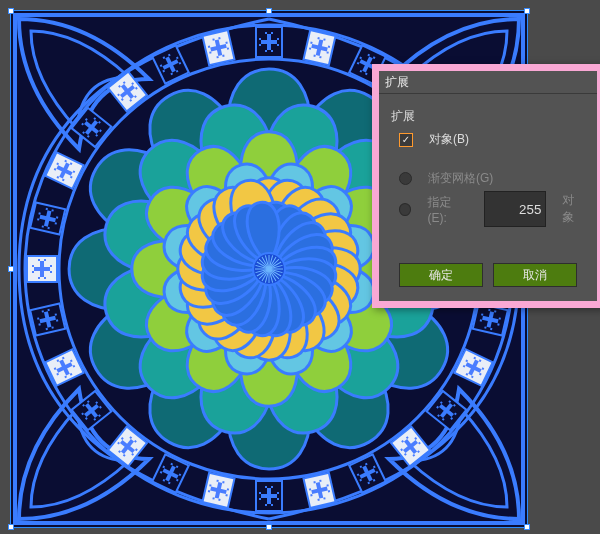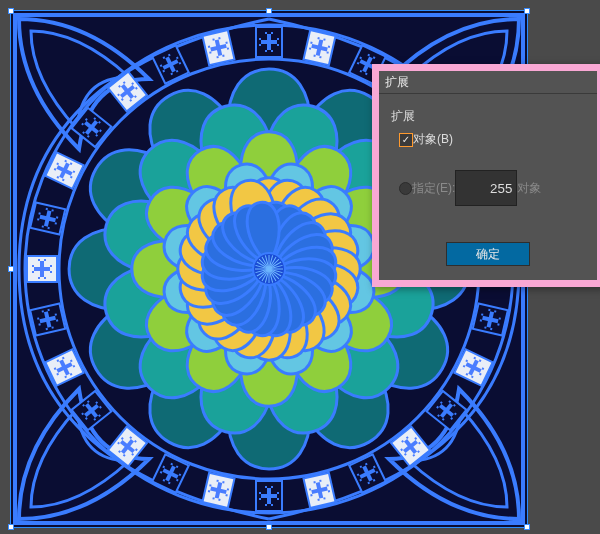--- a/index.html
+++ b/index.html
@@ -6,29 +6,29 @@
   .canvas{position:absolute;left:10px;top:10px;width:516px;height:516px;background:#0a0d33;border:1px solid #2a8cff}
   .art{position:absolute;inset:0}
   .handle{position:absolute;width:6px;height:6px;background:#fff;border:1px solid #3a8cff;box-sizing:border-box}
   .h-tl{left:-3px;top:-3px}.h-tm{left:50%;top:-3px;margin-left:-3px}.h-tr{right:-3px;top:-3px}
   .h-ml{left:-3px;top:50%;margin-top:-3px}.h-mr{right:-3px;top:50%;margin-top:-3px}
   .h-bl{left:-3px;bottom:-3px}.h-bm{left:50%;bottom:-3px;margin-left:-3px}.h-br{right:-3px;bottom:-3px}
   .dialog{position:absolute;left:372px;top:64px;width:218px;background:#535353;border:7px solid #f9a8d4;box-shadow:2px 2px 8px rgba(0,0,0,.4)}
   .titlebar{height:22px;background:#535353;border-bottom:1px solid #3a3a3a;display:flex;align-items:center;padding:0 6px;color:#e8e8e8;font-size:12px}
   .body{padding:10px 12px 14px}
   .group-title{color:#ddd;margin:4px 0 6px}
-  .row{display:flex;align-items:center;gap:0;margin:4px 0 4px 8px;color:#ddd}
+  .row{display:flex;align-items:center;gap:16px;margin:4px 0 4px 8px;color:#ddd}
   .row.disabled{color:#8a8a8a}
   .cb{width:12px;height:12px;border:1px solid #2b2b2b;background:#3a3a3a;display:inline-flex;align-items:center;justify-content:center;font-size:10px;color:#e8e8e8}
   .cb.hl{border:1px solid #ff9a2e}
   .cb.checked::after{content:"✓";font-size:10px;line-height:1}
   .rb{width:11px;height:11px;border:1px solid #2b2b2b;border-radius:50%;background:#3a3a3a}
   .numbox{width:52px;height:18px;background:#333;border:1px solid #222;color:#ddd;padding:8px 4px;text-align:right}
   .btnrow{display:flex;gap:10px;margin-top:32px;justify-content:center}
-  .btn{width:82px;height:22px;background:#0369a1;border:1px solid #2e2e2e;color:#e8e8e8;display:flex;align-items:center;justify-content:center;cursor:pointer}
+  .btn{width:82px;height:22px;background:#4d7c0f;border:1px solid #2e2e2e;color:#e8e8e8;display:flex;align-items:center;justify-content:center;cursor:pointer}
   fieldset{border:none;padding:0;margin:0 0 14px}
 </style>
 </head>
 <body>
 
 <div class="canvas">
   <svg class="art" viewBox="0 0 516 516">
     <defs>
       <g id="petal">
         <path d="M0,-96 C30,-96 30,-40 0,-8 C-30,-40 -30,-96 0,-96 Z"></path>
@@ -365,25 +365,32 @@
       <div class="group-title">扩展</div>
       <div class="row">
         <span class="cb hl checked"></span>
         <span>对象(B)</span>
       </div>
     </fieldset>
 
     <fieldset>
       <div class="row disabled">
         <span class="rb"></span>
+        <span>渐变网格(G)</span>
+      </div>
+      <div class="row disabled">
+        <span class="rb"></span>
         <span>指定(E):</span>
         <input class="numbox" disabled="" value="255" style="">
         <span>对象</span>
       </div>
     </fieldset>
 
     <div class="btnrow">
       <div class="btn">
           <span>确定</span>
         </div>
+      <div class="btn">
+          <span>取消</span>
+        </div>
     </div>
   </div>
 </div>
 
 </body></html>

